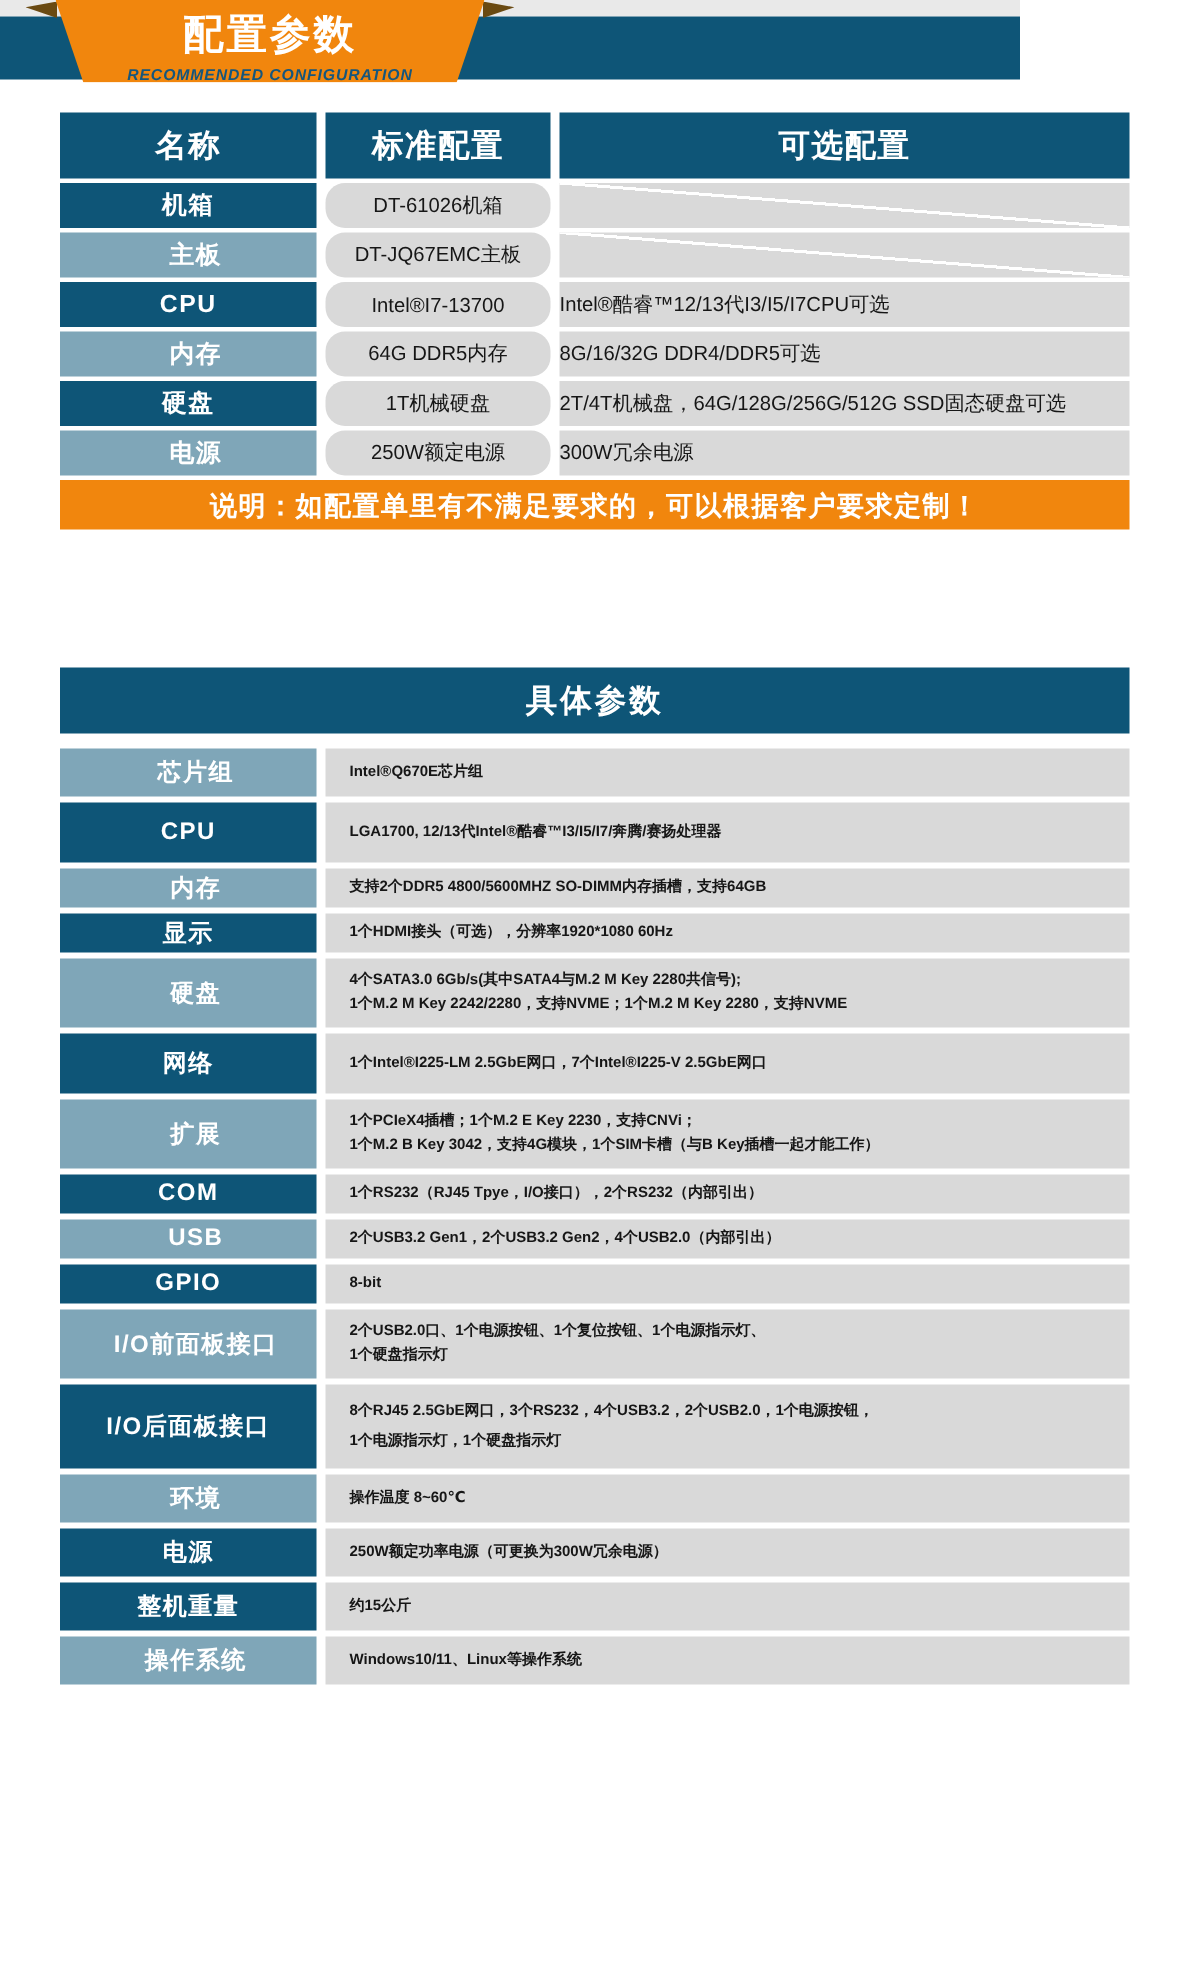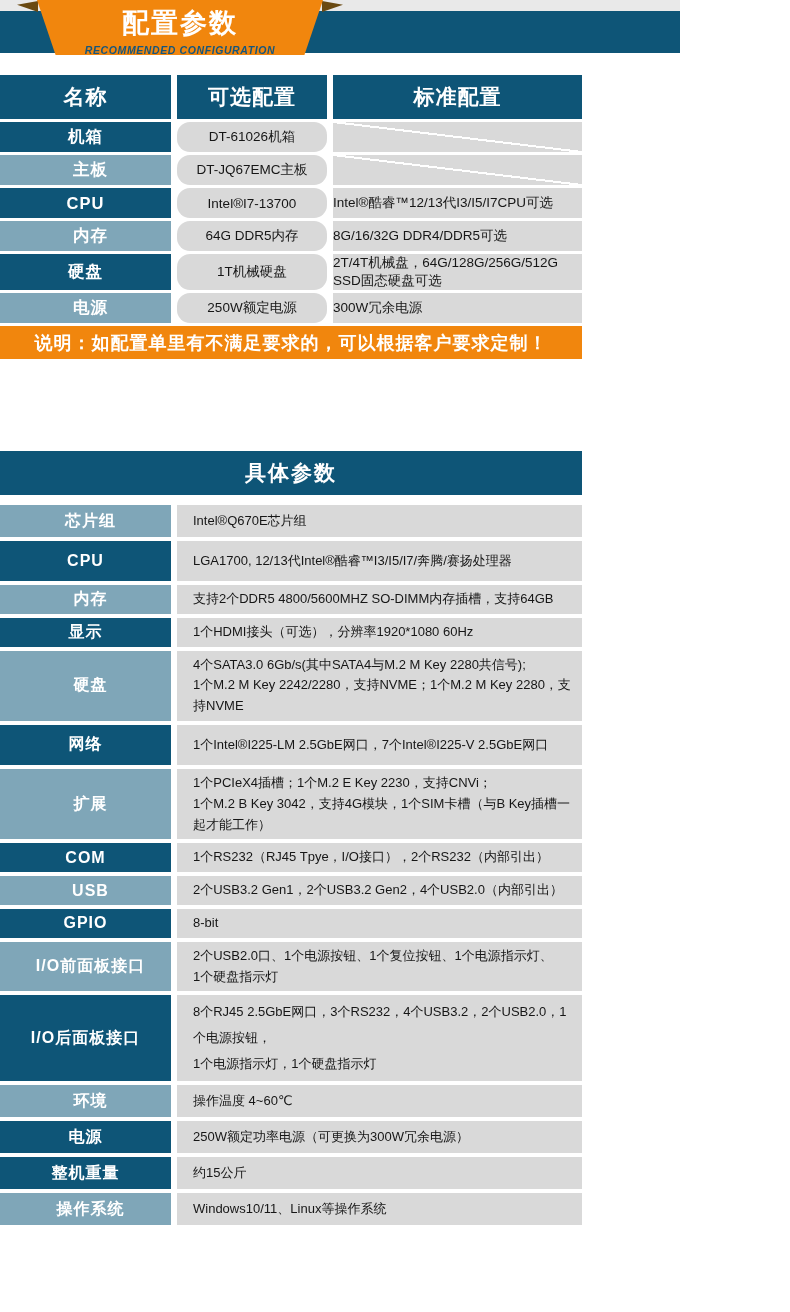--- a/index.html
+++ b/index.html
@@ -37,21 +37,21 @@
   }
   .ribbon-title{
     margin-top:5px; color:#ffffff; font-size:27px; font-weight:bold; letter-spacing:2px;
   }
   .ribbon-subtitle{
     margin-top:3px; color:var(--subtitle-blue); font-size:10.5px; font-weight:bold;
     font-style:italic; letter-spacing:0.6px;
   }
 
   
-  .tbl{ width:582px; }
+  .tbl{ width:713px; margin-left:40px; }
   .row3{ display:grid; grid-template-columns:171px 150px 1fr; column-gap:6px; }
   .row2{ display:grid; grid-template-columns:171px 1fr; column-gap:6px; }
   .cell{ display:flex; align-items:center; }
 
   
   .cfg-table{ margin-top:20px; }
   .cfg-header{ margin-bottom:3px; }
   .hcell{
     background:var(--dark-blue); color:#ffffff; font-weight:bold; font-size:21px;
     height:44px; display:flex; align-items:center; justify-content:center; letter-spacing:1px;
@@ -82,22 +82,22 @@
   
   .spec-table{ margin-top:92px; }
   .spec-banner{
     height:44px; background:var(--dark-blue); color:#ffffff; font-size:21px; font-weight:bold;
     display:flex; align-items:center; justify-content:center; letter-spacing:2px;
     margin-bottom:10px;
   }
   #spec-rows{ display:flex; flex-direction:column; gap:4px; }
   .spec-row .name-cell{ font-size:16px; }
   .spec-val{
-    background:var(--cell-gray); color:var(--value-text); font-size:13px;
-    padding:4px 8px 4px 16px; white-space:pre-line; line-height:1.6;
+    background:var(--cell-gray); color:var(--value-text); font-size:10px;
+    padding:4px 8px 4px 16px; white-space:pre-line; line-height:1.6;font-weight:bold;
   }
   .h-s  .cell{ min-height:26px; }
   .h-m  .cell{ min-height:32px; }
   .h-m2 .cell{ min-height:40px; }
   .h-l  .cell{ min-height:46px; }
   .h-xl .cell{ min-height:56px; }
   .h-xl .spec-val{ line-height:2.0; }
 </style>
 </head>
 <body>
@@ -109,22 +109,22 @@
   <div class="fold fold-right"></div>
   <div class="ribbon-face">
     <div class="ribbon-title">配置参数</div>
     <div class="ribbon-subtitle">RECOMMENDED CONFIGURATION</div>
   </div>
 </div>
 
 <div class="tbl cfg-table">
   <div class="row3 cfg-header">
     <div class="hcell">名称</div>
+    <div class="hcell">标准配置</div>
     <div class="hcell">可选配置</div>
-    <div class="hcell">标准配置</div>
   </div>
   <div id="cfg-rows">
   <div class="row3 cfg-row">
     <div class="cell name-cell tone-dark">机箱</div>
     <div class="cell val-cell std-cell">DT-61026机箱</div>
     <div class="cell val-cell opt-cell diag"></div>
   </div>
 
   <div class="row3 cfg-row">
     <div class="cell name-cell tone-light">主板</div>
@@ -221,21 +221,21 @@
   </div>
 
   <div class="row2 spec-row h-xl">
     <div class="cell name-cell tone-dark">I/O后面板接口</div>
     <div class="cell spec-val">8个RJ45 2.5GbE网口，3个RS232，4个USB3.2，2个USB2.0，1个电源按钮，
 1个电源指示灯，1个硬盘指示灯</div>
   </div>
 
   <div class="row2 spec-row h-m">
     <div class="cell name-cell tone-light">环境</div>
-    <div class="cell spec-val">操作温度 4~60℃</div>
+    <div class="cell spec-val">操作温度 8~60℃</div>
   </div>
 
   <div class="row2 spec-row h-m">
     <div class="cell name-cell tone-dark">电源</div>
     <div class="cell spec-val">250W额定功率电源（可更换为300W冗余电源）</div>
   </div>
 
 
   <div class="row2 spec-row h-m">
     <div class="cell name-cell tone-dark">整机重量</div>

